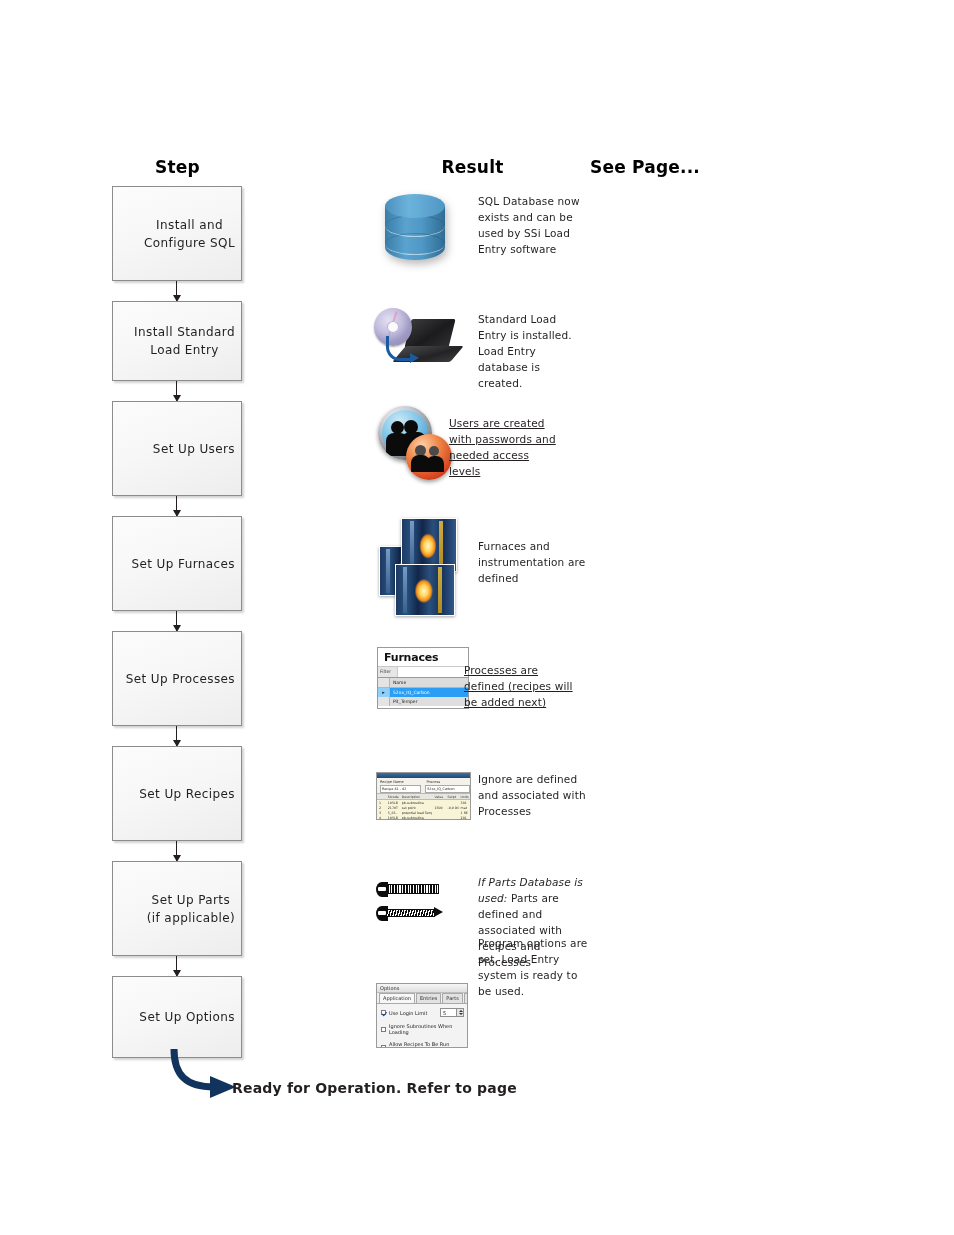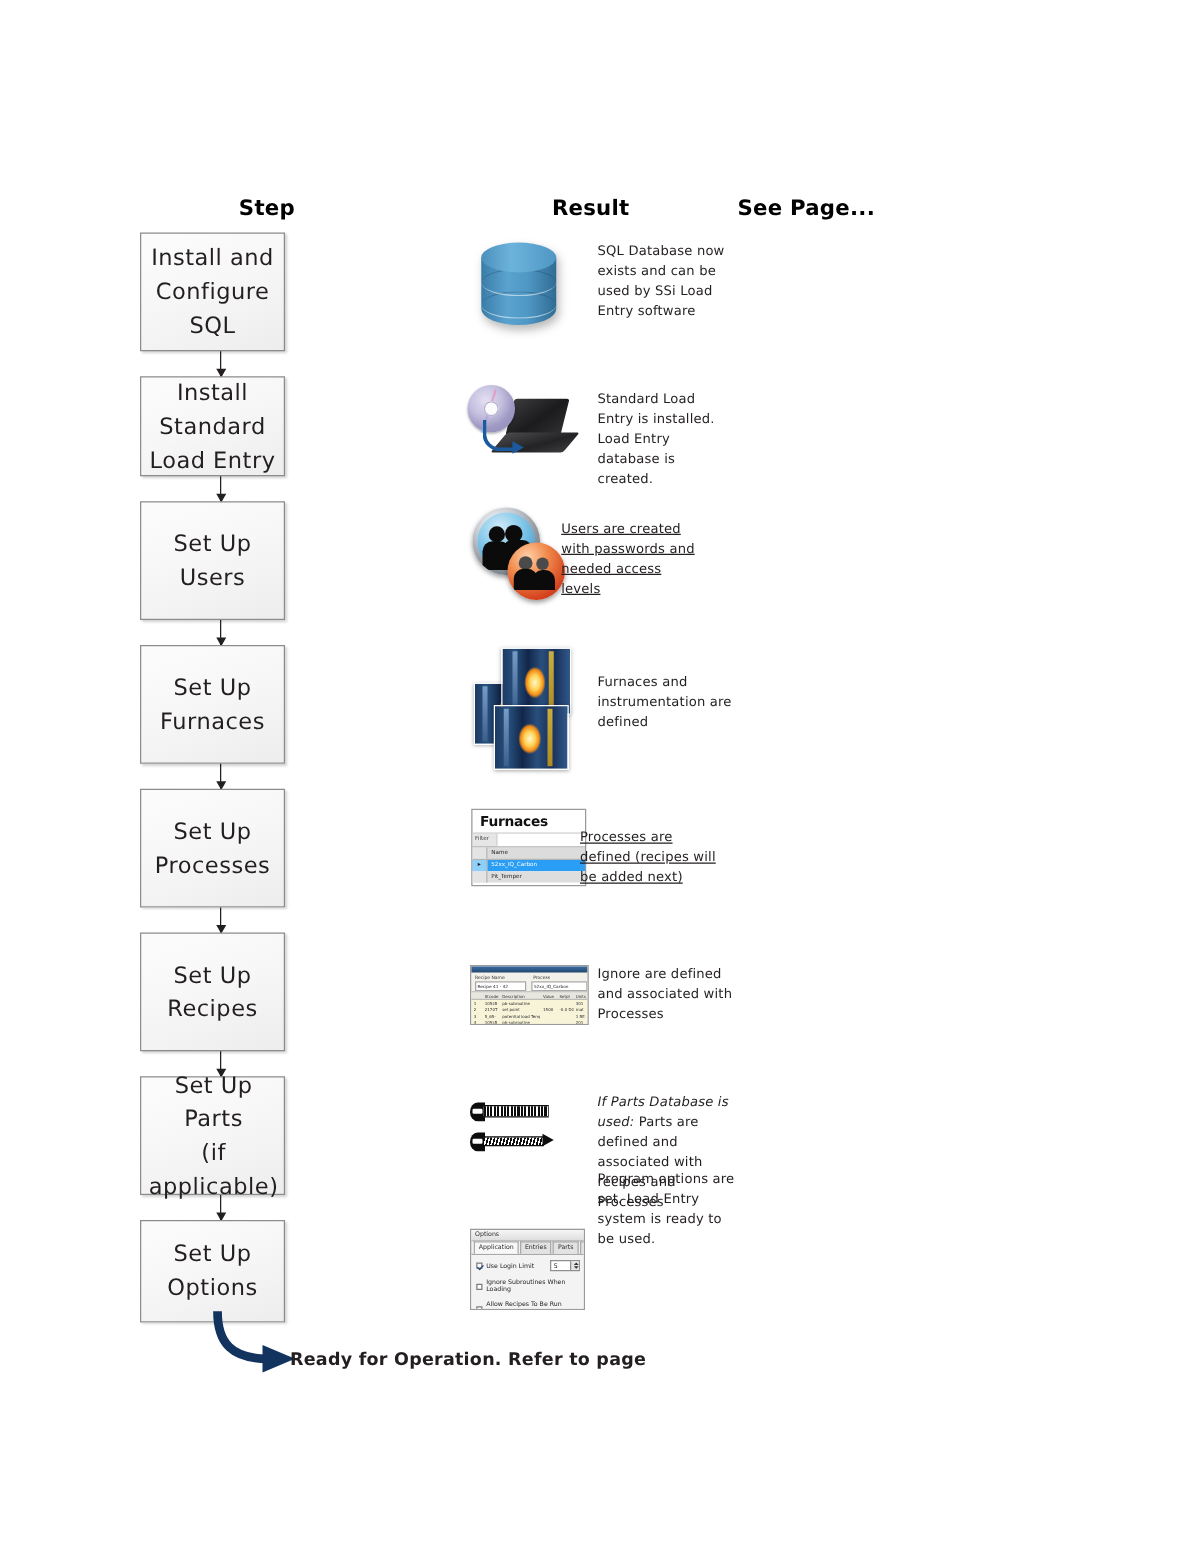--- a/index.html
+++ b/index.html
@@ -18,38 +18,38 @@
 
   
   .col-header {
     position: absolute;
     font-weight: bold;
     font-size: 17px;
     letter-spacing: 0.2px;
     color: #000000;
     white-space: nowrap;
   }
-  #hdr-step   { left: 0;   top: 157px; width: 355px; text-align: center; margin-left: 36px; }
+  #hdr-step   { left: 0;   top: 157px; width: 355px; text-align: center; }
   #hdr-result { left: 355px; top: 157px; width: 235px; text-align: center; }
   #hdr-page   { left: 590px; top: 157px; width: 315px; text-align: left; }
 
   
   .step-box {
     position: absolute;
     left: 112px;
-    width: 116px;
+    width: 130px;
     box-sizing: border-box;
     border: 1px solid #8c8c8c;
     background: linear-gradient(160deg, #fcfcfc 0%, #f7f7f7 45%, #ededed 100%);
     box-shadow: 1.5px 1.5px 2px rgba(0,0,0,0.18);
     display: flex;
     align-items: center;
-    justify-content: flex-start;
+    justify-content: flex-end;
     text-align: center;
-    font-size: 18px;
+    font-size: 12px;
     line-height: 1.5;
     letter-spacing: 0.4px;
     color: #231f20;
     padding: 4px 6px;
   }
 
   
   .connector {
     position: absolute;
     left: 176px;

